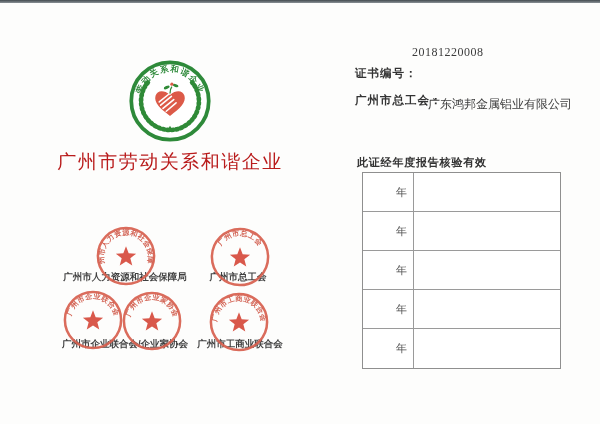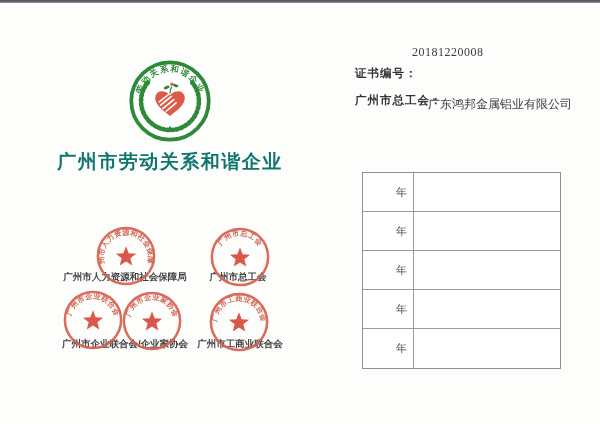--- a/index.html
+++ b/index.html
@@ -16,21 +16,21 @@
   .scan-edge{
     position:absolute;left:0;top:0;width:600px;height:3px;
     background:linear-gradient(#434b50,#8a9196);
   }
   .abs{position:absolute;}
 
   
   .emblem{left:128px;top:59px;width:84px;height:84px;}
   .title-line{
     left:30px;width:280px;text-align:center;
-    color:#0f766e;font-weight:700;letter-spacing:1.5px;
+    color:#b91c1c;font-weight:400;letter-spacing:1.5px;
     font-size:19px;
   }
   .title-1{top:149px;}
   .title-2{top:184px;letter-spacing:2px;}
 
   .seal{width:62px;height:62px;}
   .seal svg{width:100%;height:100%;opacity:.92;}
   .seal-ring{fill:none;stroke:#d8604f;stroke-width:2.6;}
   .seal-star{fill:#d64b3c;}
   .seal-text{font-size:7.5px;font-weight:600;fill:#cf5545;letter-spacing:.3px;}
@@ -172,20 +172,21 @@
     </svg>
   </div>
 
 
   <div class="abs field-label cert-no-label">证书编号：</div>
   <div class="abs field-value cert-no-value">20181220008</div>
 
   <div class="abs field-label holder-label">广州市总工会：</div>
   <div class="abs field-value holder-value">广东鸿邦金属铝业有限公司</div>
 
+  <div class="abs verify-heading">此证经年度报告核验有效</div>
 
   <div class="abs verify-table">
     <div class="vcell year">年</div>
     <div class="vcell"></div>
     <div class="vcell year">年</div>
     <div class="vcell"></div>
     <div class="vcell year">年</div>
     <div class="vcell"></div>
     <div class="vcell year">年</div>
     <div class="vcell"></div>

